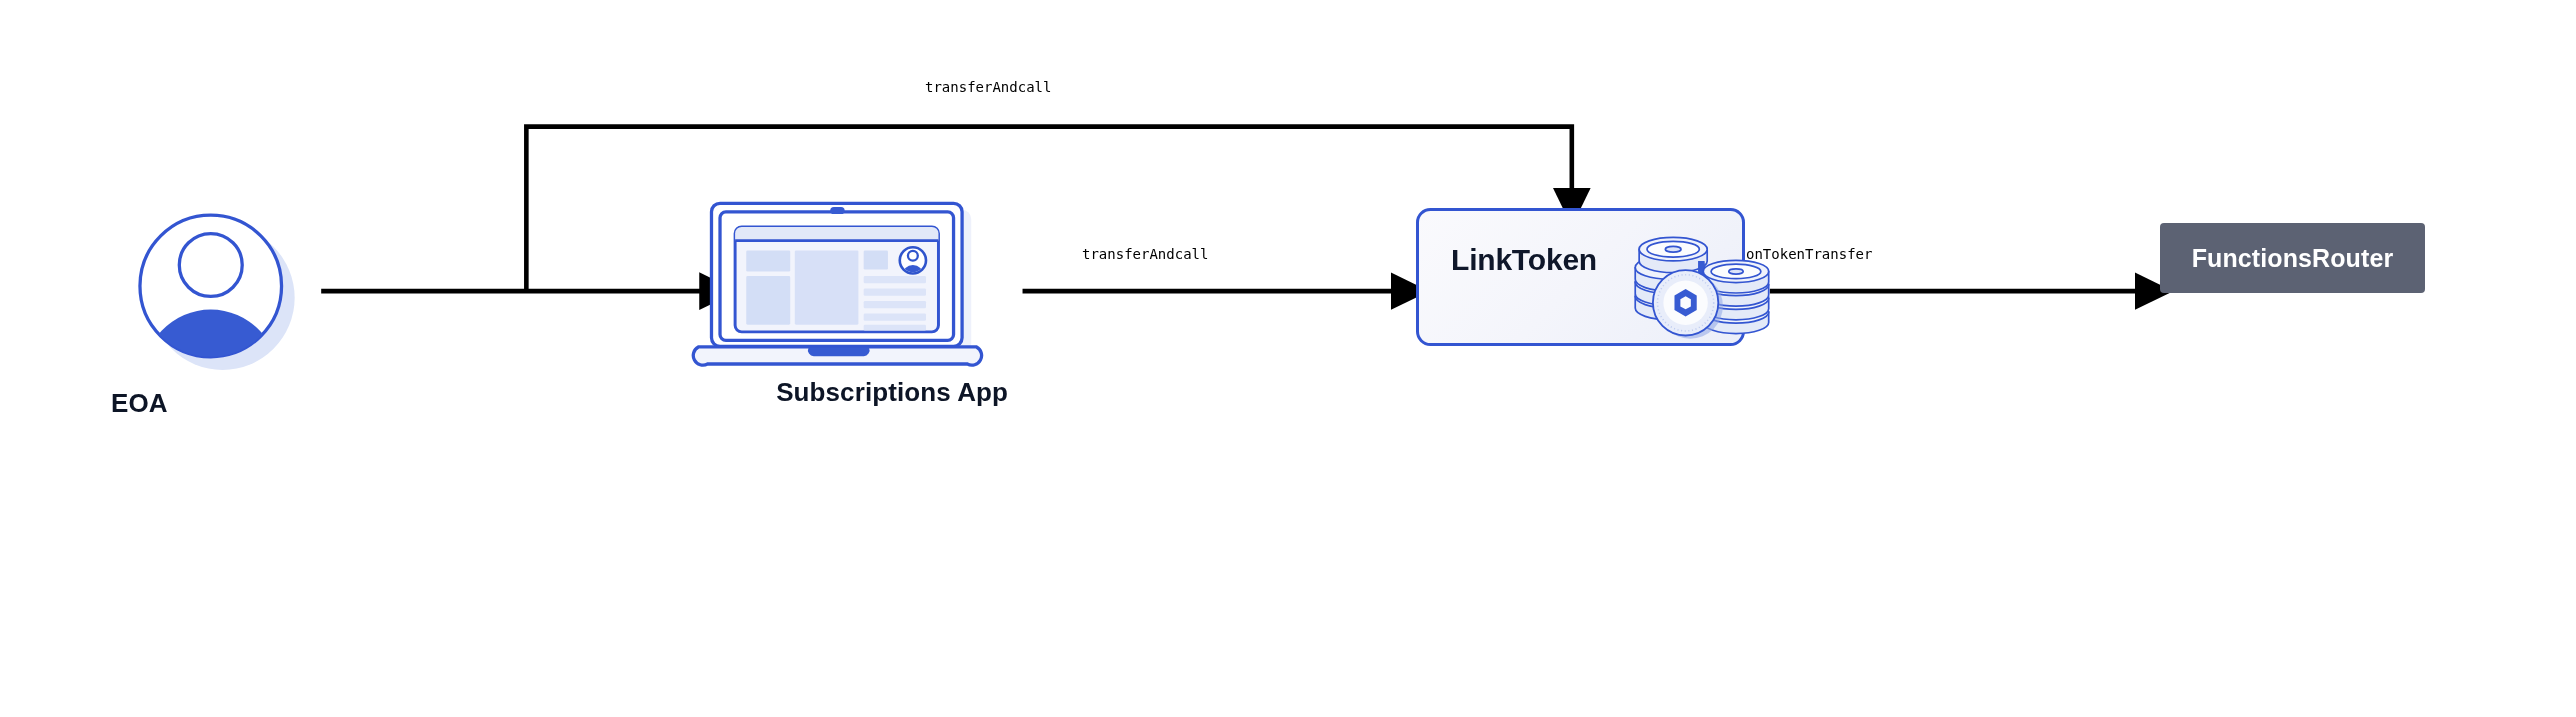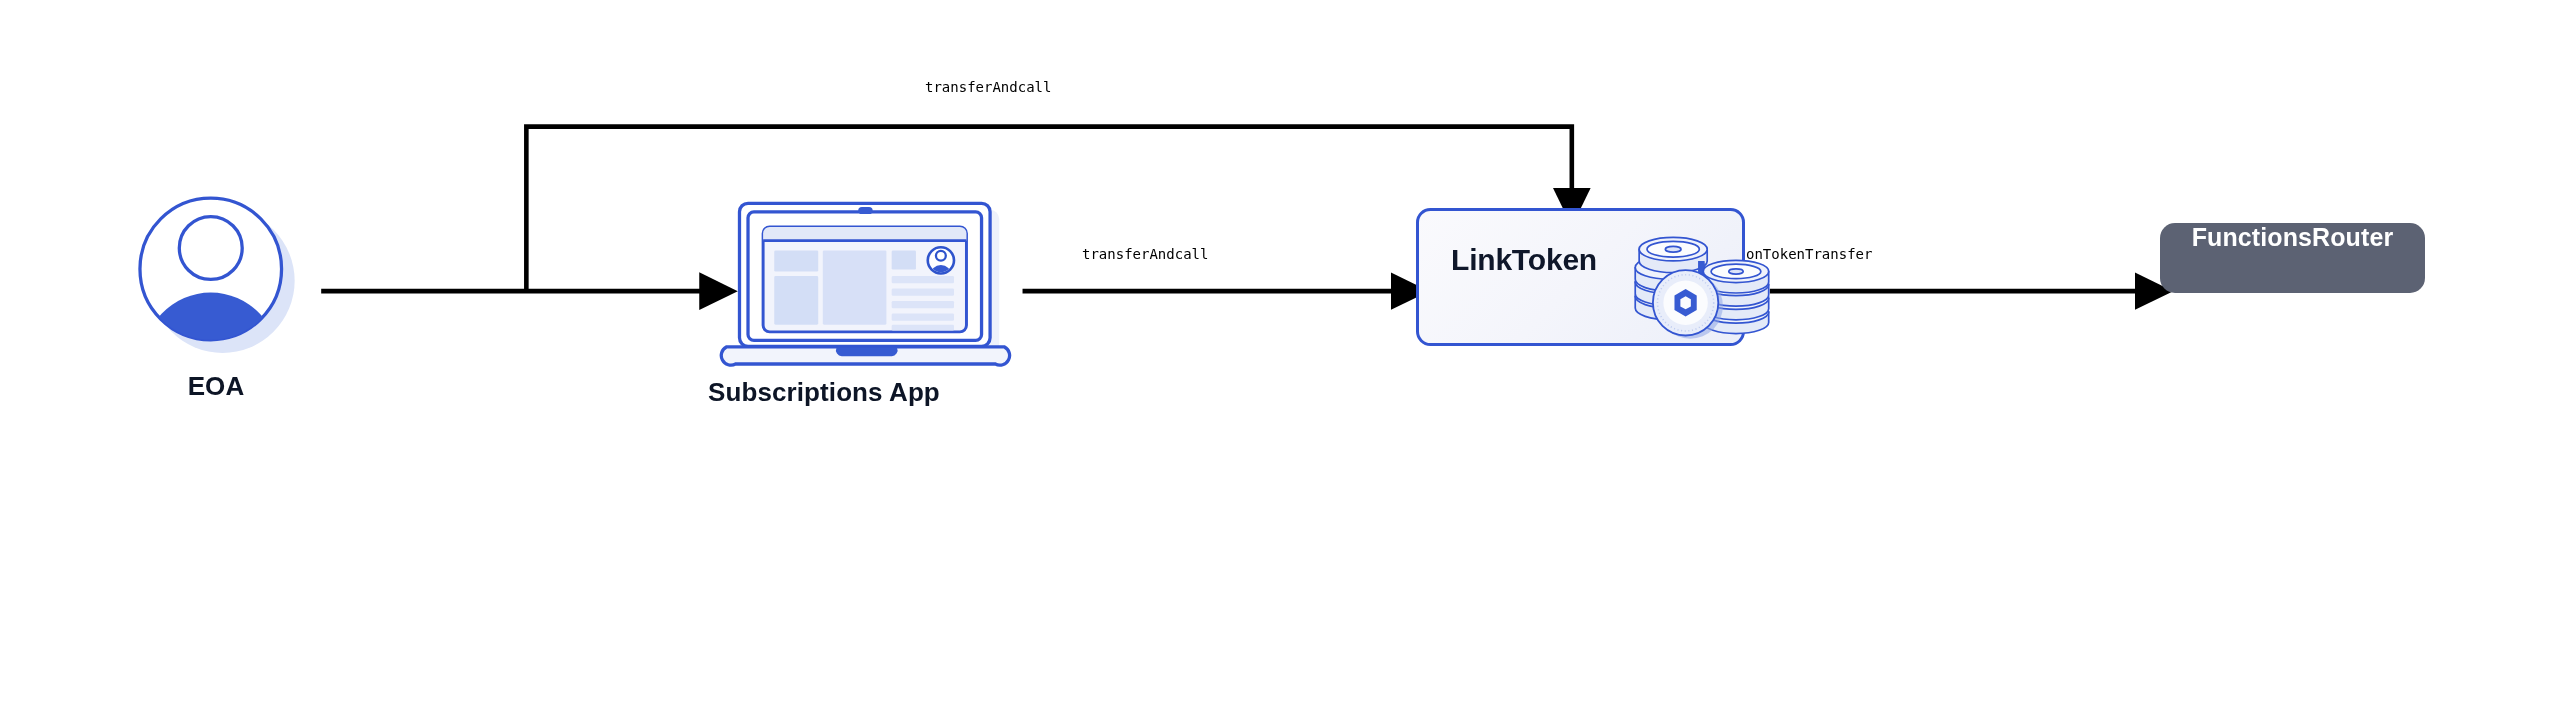--- a/index.html
+++ b/index.html
@@ -34,47 +34,47 @@
   }
 
   
   .node {
     position: absolute;
   }
 
   
   #eoa-node {
     left: 111px;
-    top: 189px;
+    top: 206px;
     width: 210px;
-    text-align: center;
+    text-align: left;
   }
   #eoa-icon-wrap {
     width: 210px;
     height: 177px;
     position: relative;
   }
   .node-label {
     font-size: 26px;
     font-weight: 700;
     color: #0D1526;
     letter-spacing: 0.1px;
     line-height: 1.18;
     white-space: nowrap;
   }
   #eoa-label {
     margin-top: 5.2px;
   }
 
   
   #app-node {
-    left: 708px;
+    left: 680px;
     top: 190px;
     width: 328px;
-    text-align: left;
+    text-align: right;
   }
   #app-icon-wrap {
     width: 328px;
     height: 184px;
     position: relative;
   }
   #app-label {
     margin-top: 2.6px;
   }
 
@@ -120,24 +120,24 @@
   
   #router-node {
     left: 2160px;
     top: 223px;
     width: 265px;
     height: 70px;
   }
   #router-box {
     width: 265px;
     height: 70px;
-    border-radius: 15px;
+    border-radius: 4px;
     background: #5C6273;
     display: flex;
-    align-items: flex-start;
+    align-items: center;
     justify-content: center;
   }
   #router-label {
     font-size: 25px;
     font-weight: 700;
     color: #FFFFFF;
     letter-spacing: 0.1px;
     white-space: nowrap;
   }
 

